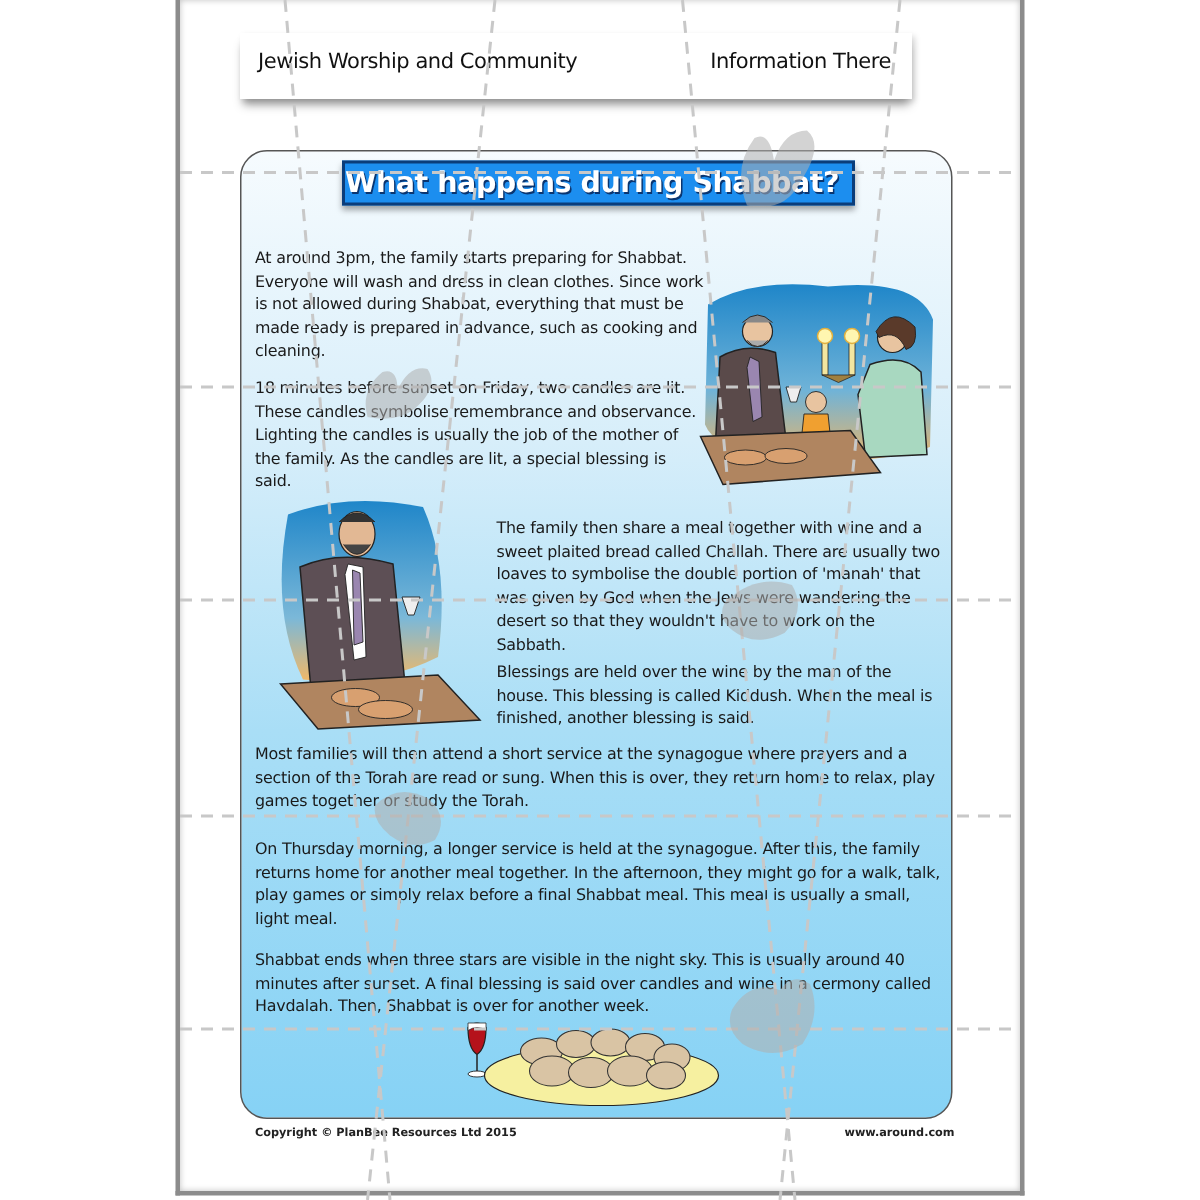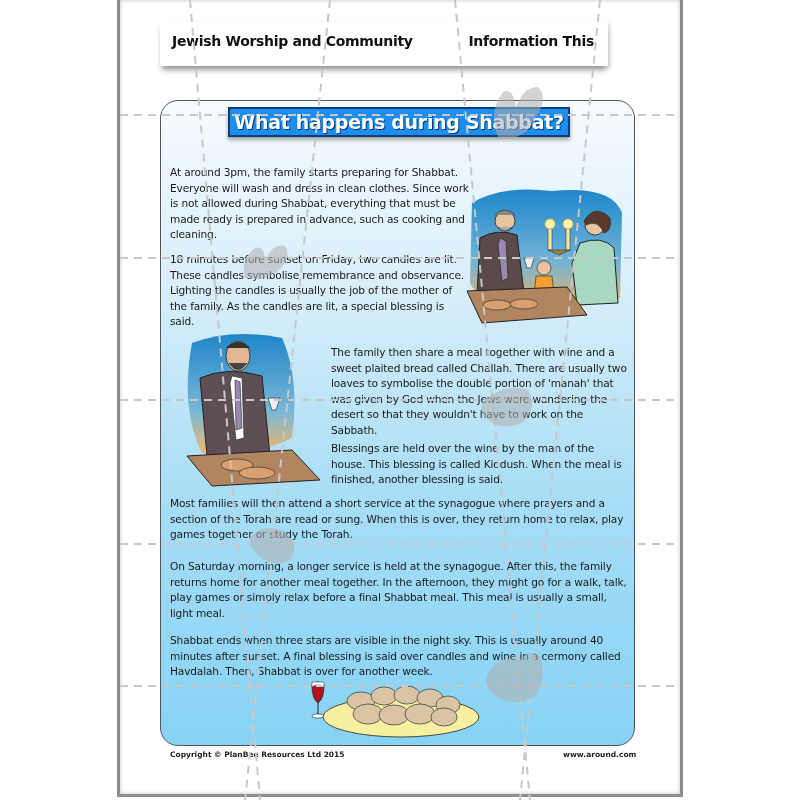--- a/index.html
+++ b/index.html
@@ -14,36 +14,36 @@
       box-shadow: inset 0 0 4px rgba(0,0,0,0.25);
       box-sizing: border-box;
     }
     .cutlines { position: absolute; left: 0; top: 0; width: 800px; height: 800px; pointer-events: none; z-index: 5; }
     .header {
       position: absolute; left: 160px; top: 22px; width: 448px; height: 44px;
       background: #fff; box-shadow: 0 6px 6px -2px rgba(0,0,0,0.35), 2px 2px 4px rgba(0,0,0,0.15);
       z-index: 3;
     }
     .header .left, .header .right {
-      position: absolute; top: 11px; font-family: "DejaVu Sans", sans-serif; font-weight: bold;
+      position: absolute; top: 11px; font-family: "DejaVu Sans", sans-serif; font-weight: normal;
       font-size: 14px; color: #111; letter-spacing: -0.3px;
     }
     .header .left { left: 12px; }
     .header .right { right: 14px; }
     .panel {
       position: absolute; left: 160px; top: 100px; width: 475px; height: 646px;
       border: 1.5px solid #555; border-radius: 18px; box-sizing: border-box;
       background: linear-gradient(to bottom, #f6fbfe 0%, #d7eefa 30%, #a9def6 60%, #86d2f5 100%);
       overflow: hidden; z-index: 2;
     }
     .title-bar {
       position: absolute; left: 228px; top: 107px; width: 342px; height: 30px;
       background: #1c8eef; border: 2px solid #0b3d7a; box-sizing: border-box;
       box-shadow: 0 3px 4px rgba(0,0,0,0.35);
-      display: flex; align-items: center; justify-content: center; z-index: 4;
+      display: flex; align-items: center; justify-content: flex-start; z-index: 4;
     }
     .title-bar span {
       color: #fff; font-weight: bold; font-size: 19px; font-family: "DejaVu Sans", sans-serif;
       text-shadow: 1px 1px 0 #0a3570; letter-spacing: -0.3px;
     }
     .para {
       position: absolute; font-family: "DejaVu Sans", sans-serif; font-size: 10.6px; line-height: 15.6px;
       color: #1a1a1a; z-index: 4; letter-spacing: -0.15px;
     }
     .p1 { left: 170px; top: 165px; width: 300px; }
@@ -62,35 +62,35 @@
     .footer.right { left: 563px; }
     .watermark { position: absolute; z-index: 6; opacity: 0.55; }
   </style>
 </head>
 <body>
 
 <div class="sheet"></div>
 
 <div class="header">
   <span class="left">Jewish Worship and Community</span>
-  <span class="right">Information This</span>
+  <span class="right">Information There</span>
 </div>
 
 <div class="panel"></div>
 
 <div class="title-bar">
   <span>What happens during Shabbat?</span>
 </div>
 
 <p class="para p1" style="margin:0">At around 3pm, the family starts preparing for Shabbat. Everyone will wash and dress in clean clothes. Since work is not allowed during Shabbat, everything that must be made ready is prepared in advance, such as cooking and cleaning.</p>
 <p class="para p2" style="margin:0">18 minutes before sunset on Friday, two candles are lit. These candles symbolise remembrance and observance. Lighting the candles is usually the job of the mother of the family. As the candles are lit, a special blessing is said.</p>
 <p class="para p3" style="margin:0">The family then share a meal together with wine and a sweet plaited bread called Challah. There are usually two loaves to symbolise the double portion of 'manah' that was given by God when the Jews were wandering the desert so that they wouldn't have to work on the Sabbath.</p>
 <p class="para p4" style="margin:0">Blessings are held over the wine by the man of the house. This blessing is called Kiddush. When the meal is finished, another blessing is said.</p>
 <p class="para p5" style="margin:0">Most families will then attend a short service at the synagogue where prayers and a section of the Torah are read or sung. When this is over, they return home to relax, play games together or study the Torah.</p>
-<p class="para p6" style="margin:0">On Saturday morning, a longer service is held at the synagogue. After this, the family returns home for another meal together. In the afternoon, they might go for a walk, talk, play games or simply relax before a final Shabbat meal. This meal is usually a small, light meal.</p>
+<p class="para p6" style="margin:0">On Thursday morning, a longer service is held at the synagogue. After this, the family returns home for another meal together. In the afternoon, they might go for a walk, talk, play games or simply relax before a final Shabbat meal. This meal is usually a small, light meal.</p>
 <p class="para p7" style="margin:0">Shabbat ends when three stars are visible in the night sky. This is usually around 40 minutes after sunset. A final blessing is said over candles and wine in a cermony called Havdalah. Then, Shabbat is over for another week.</p>
 
 <svg class="illus" style="left:462px;top:183px" width="165" height="145" viewBox="0 0 165 145">
   <defs>
     <linearGradient id="sky1" x1="0" y1="0" x2="0" y2="1">
       <stop offset="0" stop-color="#1f86c9"></stop>
         <stop offset="0.6" stop-color="#6fb3d8"></stop>
         <stop offset="1" stop-color="#e9b56a"></stop>
     </linearGradient>
   </defs>

